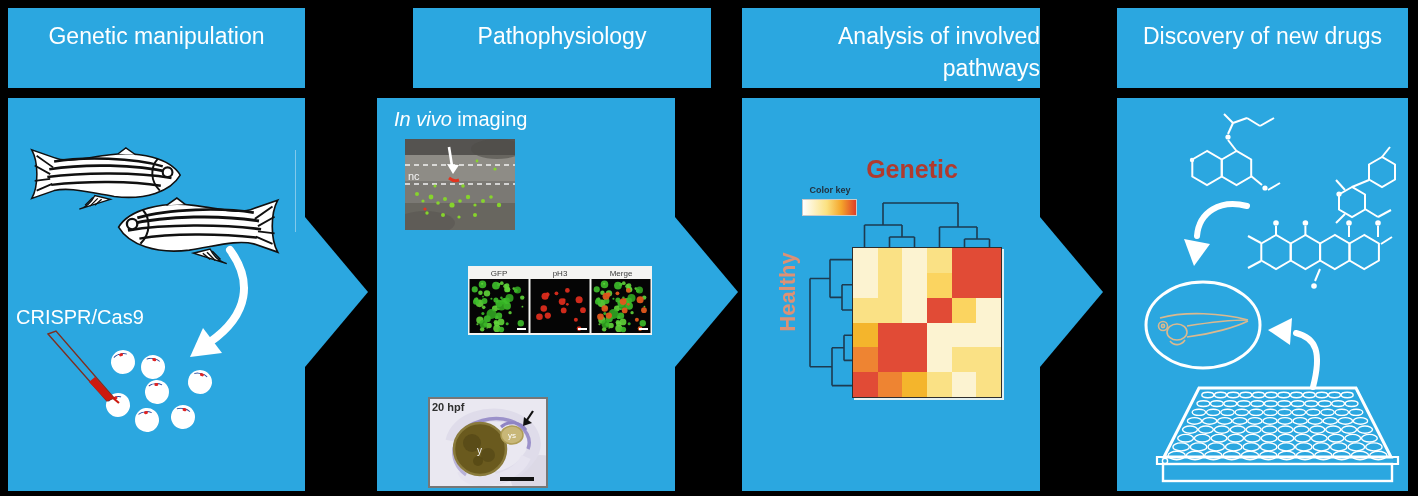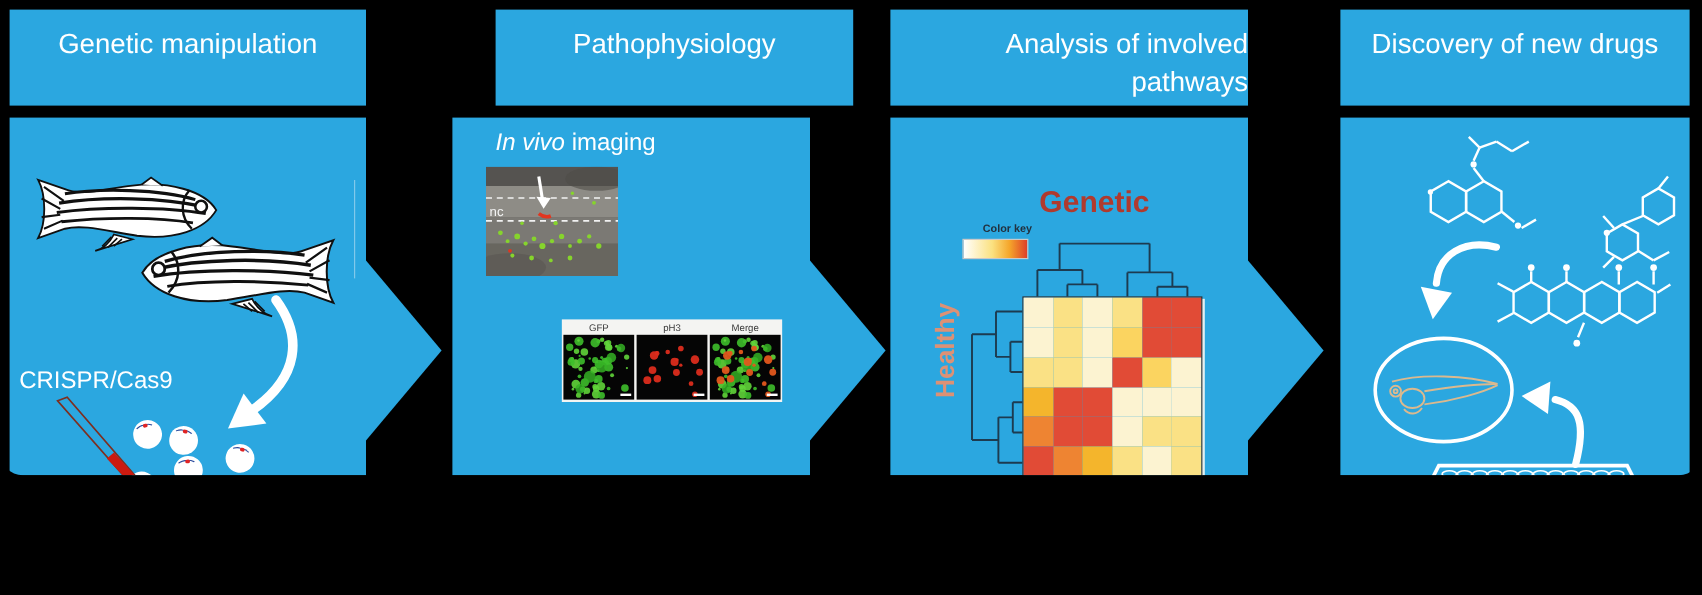--- a/index.html
+++ b/index.html
@@ -1,34 +1,34 @@
 <!DOCTYPE html>
 <html><head>
 <meta charset="utf-8">
 <style>
   html,body{margin:0;padding:0;background:#000;}
-  .canvas{position:relative;width:1418px;height:396px;background:#000;overflow:hidden;
+  .canvas{position:relative;width:1418px;height:496px;background:#000;overflow:hidden;
           font-family:"Liberation Sans",sans-serif;border-radius:19px;}
   .hdr{position:absolute;top:8px;height:80px;background:#2BA7E0;color:#fff;
        display:flex;flex-direction:column;align-items:center;box-sizing:border-box;
        padding-top:13px;font-size:23px;line-height:1.38;text-align:center;}
   .body{position:absolute;top:98px;height:393px;background:#2BA7E0;}
   .tri{position:absolute;top:217px;width:0;height:0;
        border-top:75px solid transparent;border-bottom:75px solid transparent;
        border-left:63px solid #2BA7E0;}
   .sublabel{position:absolute;color:#fff;font-size:20px;white-space:nowrap;}
   .crispr{position:absolute;left:16px;top:306px;color:#fff;font-size:20px;}
   .wish-wrap{position:absolute;left:392px;top:341px;width:184px;color:#fff;font-size:20px;
              text-align:center;line-height:1.35;}
   .mutated{position:absolute;left:832px;top:155px;width:160px;text-align:center;
            font-size:25px;font-weight:bold;color:#B03A2E;}
   .healthy{position:absolute;left:758px;top:262px;width:60px;height:60px;
            font-size:22px;font-weight:bold;color:#DD9175;transform:rotate(-90deg);
            transform-origin:center;white-space:nowrap;display:flex;align-items:center;justify-content:center;}
-  .colorkey-label{position:absolute;left:800px;top:185px;width:60px;text-align:right;
+  .colorkey-label{position:absolute;left:800px;top:185px;width:60px;text-align:center;
                   font-size:9px;font-weight:bold;color:#22313F;}
   .colorkey-bar{position:absolute;left:802px;top:199px;width:55px;height:17px;
                 border:1px solid #C9C9C9;box-sizing:border-box;}
   .heatmap{position:absolute;left:852px;top:247px;width:150px;height:151px;
            display:grid;grid-template-columns:repeat(6,1fr);grid-template-rows:repeat(6,1fr);
            border:1px solid #2E2E2E;box-sizing:border-box;
            box-shadow:2px 2px 0 rgba(250,250,244,.9);}
   .egg{position:absolute;width:24px;height:24px;background:#fff;border-radius:50%;}
   .egg::before{content:"";position:absolute;left:2.4px;top:3px;width:16px;height:9px;
                border:1.7px solid transparent;border-top-color:#2D4C9E;border-radius:50%;}
@@ -73,21 +73,21 @@
   <div id="eggs">
       <div class="egg" style="left: 111px; top: 350px; transform: rotate(-15deg);"></div>
       <div class="egg" style="left: 141px; top: 355px; transform: rotate(10deg);"></div>
       <div class="egg" style="left: 188px; top: 370px; transform: rotate(15deg);"></div>
       <div class="egg" style="left: 145px; top: 380px; transform: rotate(-5deg);"></div>
       <div class="egg" style="left: 106px; top: 393px; transform: rotate(-20deg);"></div>
       <div class="egg" style="left: 135px; top: 408px; transform: rotate(-8deg);"></div>
       <div class="egg" style="left: 171px; top: 405px; transform: rotate(12deg);"></div>
     </div>
 
-  <div class="sublabel" style="left:413px;top:108px;"><i>In vivo</i><span> imaging</span></div>
+  <div class="sublabel" style="left:394px;top:108px;"><i>In vivo</i><span> imaging</span></div>
 
   <svg class="abs" style="left:405px;top:139px;" width="110" height="91" viewBox="0 0 110 91">
     <rect width="110" height="91" fill="#6E6C68"></rect>
     <rect width="110" height="16" fill="#555350"></rect>
     <rect y="16" width="110" height="26" fill="#8E8C86"></rect>
     <rect y="42" width="110" height="22" fill="#7B7974"></rect>
     <rect y="64" width="110" height="27" fill="#68665F"></rect>
     <ellipse cx="20" cy="84" rx="30" ry="12" fill="#5B5954" opacity="0.7"></ellipse>
     <ellipse cx="92" cy="10" rx="26" ry="10" fill="#4E4C48" opacity="0.6"></ellipse>
     <path d="M0,26 H110" stroke="#F2F2F2" stroke-width="1.4" stroke-dasharray="5,4" fill="none"></path>

